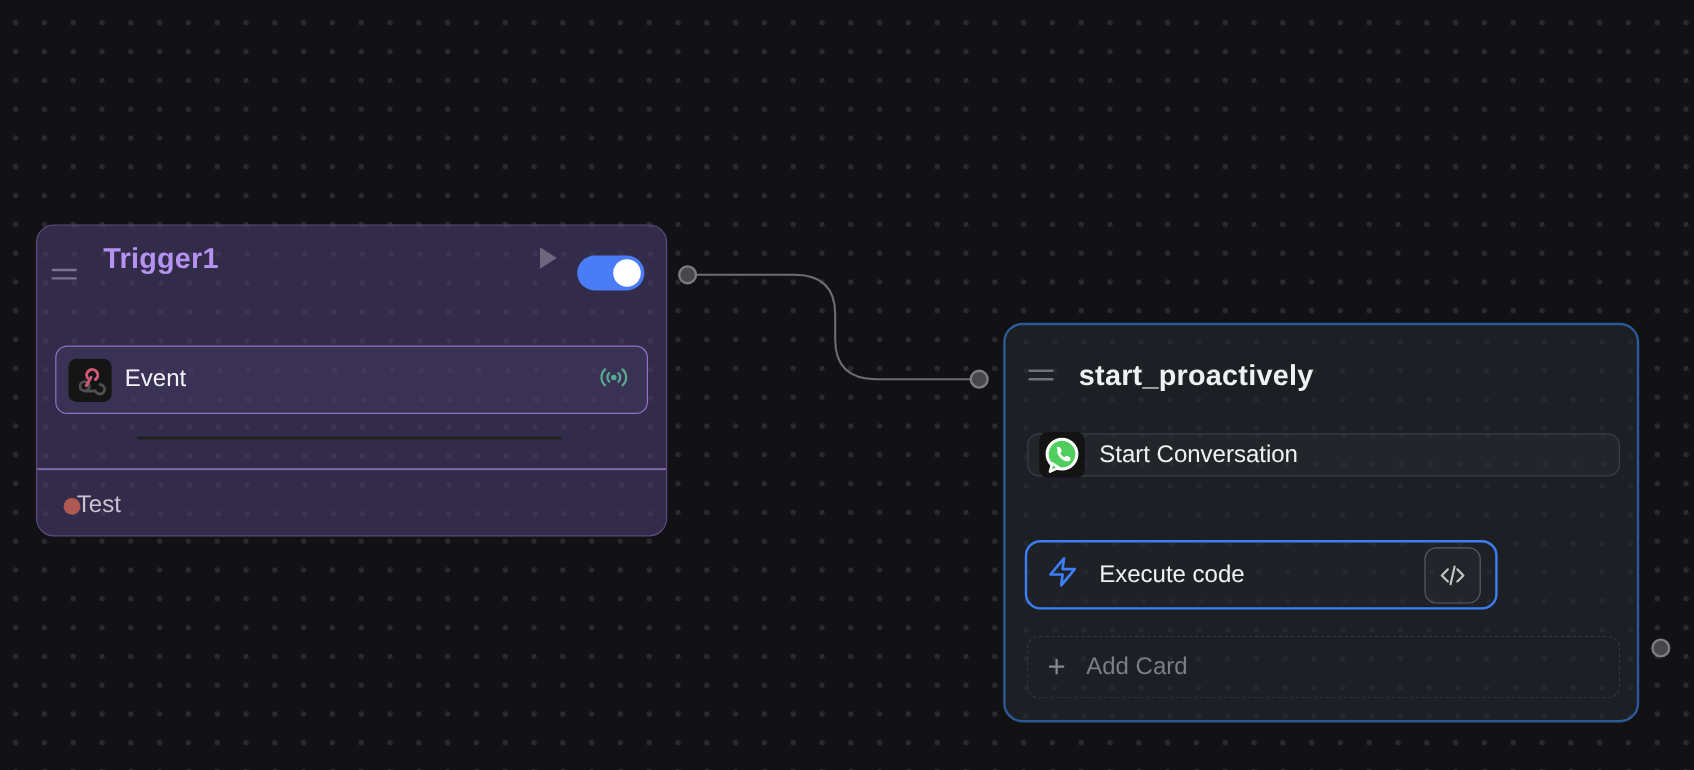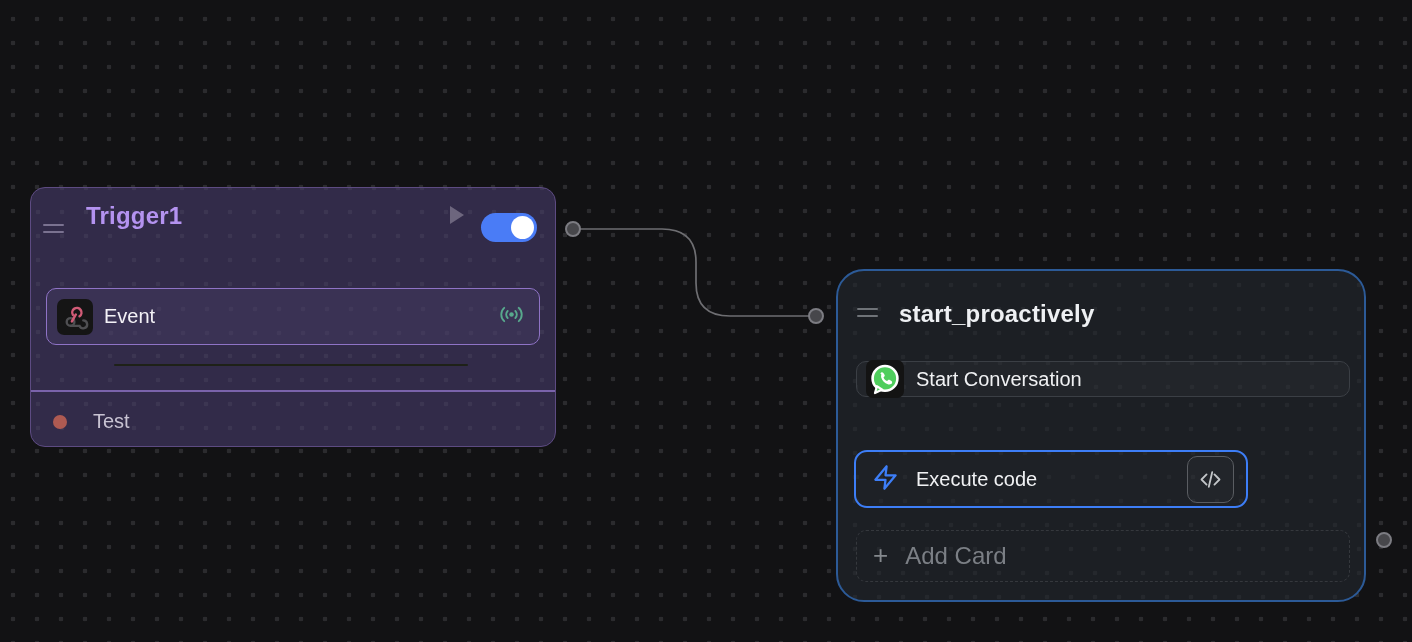--- a/index.html
+++ b/index.html
@@ -50,25 +50,25 @@
   }
   #event-card .icon-tile{width:36px;height:36px;}
   #event-card .card-label{margin-left:11px;color:#f3f1f6;}
   #event-card .spacer{flex:1;}
   #card-divider{position:absolute;left:83px;top:176px;width:354px;height:2px;background:#1e2118;border-radius:1px;}
   #trigger-footer{
     position:absolute;left:0;right:0;top:202px;bottom:0;
     border-top:2px solid #7a63ab;border-radius:0 0 14px 14px;
   }
   #status-dot{position:absolute;left:22px;top:23px;width:14px;height:14px;border-radius:50%;background:#ae5a52;}
-  #footer-label{position:absolute;left:62px;top:18px;font-size:20px;color:#c8c3d2;}
+  #footer-label{position:absolute;left:33px;top:18px;font-size:20px;color:#c8c3d2;}
   
   #start-node{
     left:836px;top:269px;width:530px;height:333px;
-    background-color:#1c1f24;border:2px solid #2c5a97;border-radius:28px;
+    background-color:#1c1f24;border:2px solid #2c5a97;border-radius:16px;
     background-image:radial-gradient(circle,rgba(255,255,255,.04) 2.1px,transparent 2.6px);
     background-size:24px 24px;background-position:5px 2px;
   }
   #start-node .drag-handle{left:19px;top:37px;}
   #start-node .drag-handle i{background:#6f7378;}
   #start-title{left:61px;top:29px;color:#eef0f3;}
   #start-conversation-card{
     left:18px;top:90px;width:494px;height:36px;border-radius:10px;
     background-color:#22252a;border:1.5px solid #3b3f45;padding:0 14px 0 9px;cursor:pointer;
     background-image:radial-gradient(circle,rgba(255,255,255,.03) 2.1px,transparent 2.6px);
@@ -87,21 +87,21 @@
   #code-button{
     width:47px;height:47px;border-radius:10px;background:rgba(255,255,255,0.02);
     border:1.5px solid #5a5d62;display:flex;align-items:center;justify-content:center;cursor:pointer;padding:0;
   }
   #add-card-button{
     position:absolute;left:18px;top:259px;width:494px;height:52px;border-radius:10px;
     background:transparent;border:1.5px dashed #35383d;cursor:pointer;
     display:flex;align-items:center;padding:0 14px 0 16px;
   }
   #plus-glyph{font-size:26px;font-weight:300;color:#85898e;line-height:1;margin-top:-2px;}
-  #add-card-label{margin-left:17px;font-size:24px;color:#7b7f85;}
+  #add-card-label{margin-left:17px;font-size:20px;color:#7b7f85;}
   .port-trigger-out{left:565px;top:221px;}
   .port-edge-end{left:808px;top:308px;}
   .port-start-out{left:1376px;top:532px;}
 </style>
 </head>
 <body>
 
 <div id="canvas">
 
   <svg id="edge-svg">

